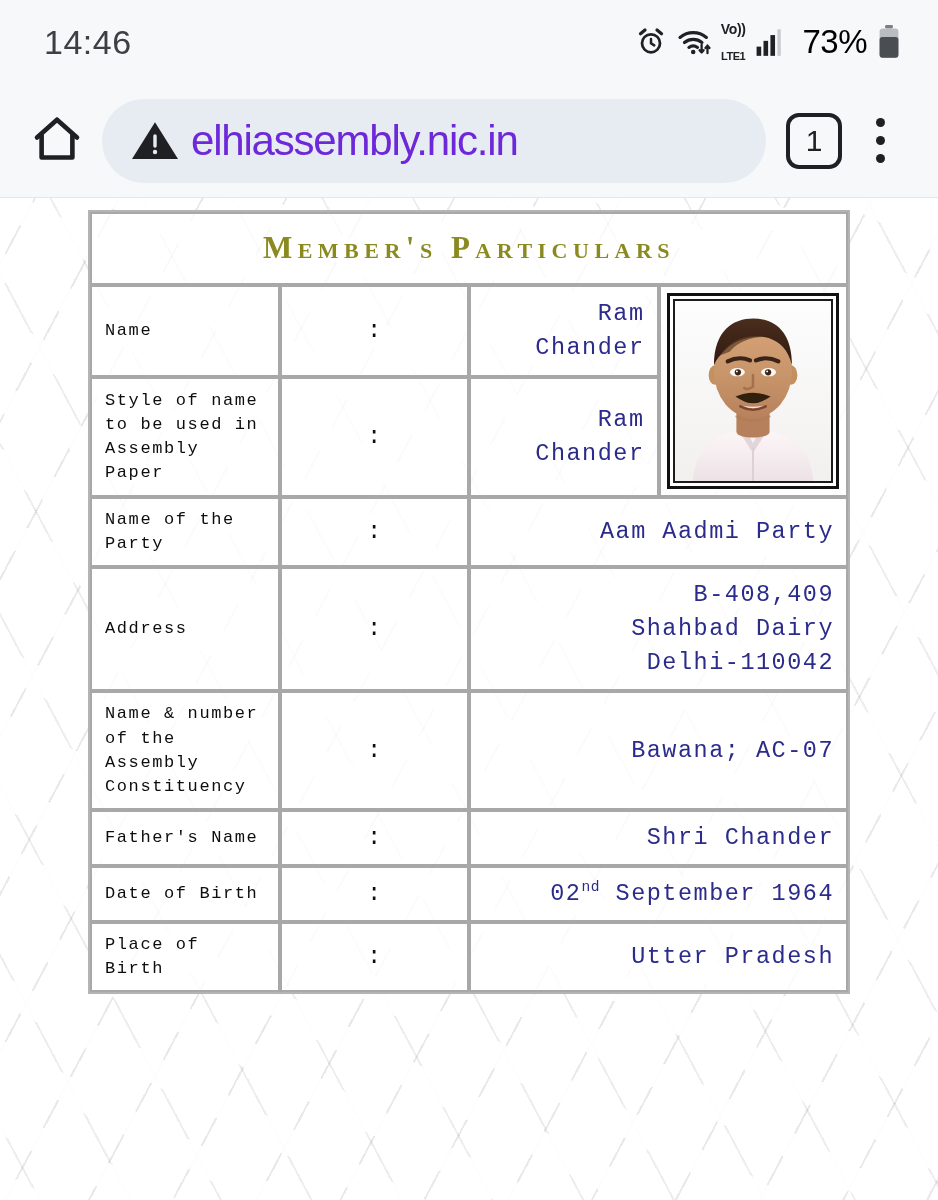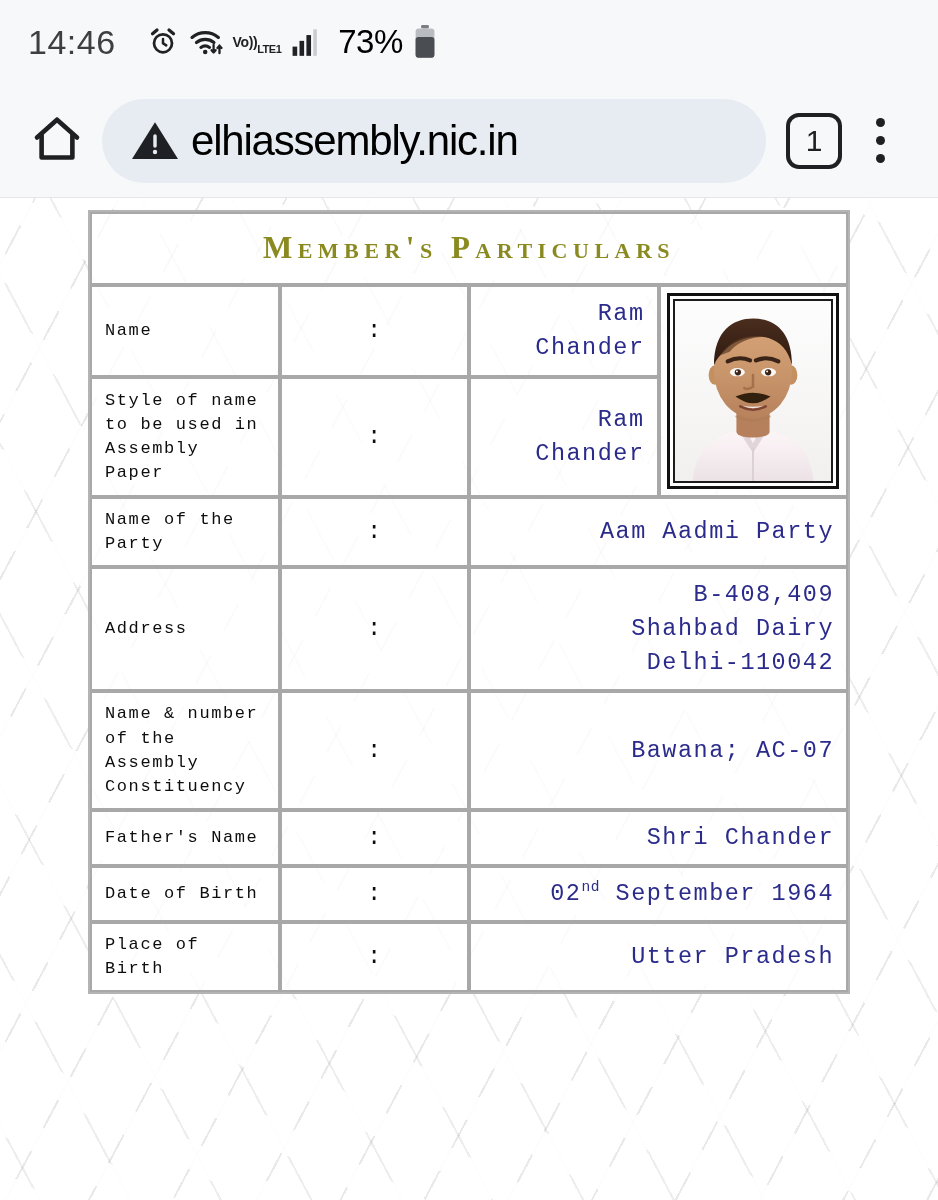--- a/index.html
+++ b/index.html
@@ -14,40 +14,39 @@
     font-family: "Liberation Sans", sans-serif;
     -webkit-font-smoothing: antialiased;
   }
 
   
   .status-bar {
     height: 84px;
     background: #f7f8fa;
     display: flex;
     align-items: center;
-    justify-content: flex-start;
-    padding: 0 38px 0 28px;
-    box-sizing: border-box;
-    gap: 32px;
+    justify-content: space-between;
+    padding: 0 38px 0 44px;
+    box-sizing: border-box;
   }
   .status-clock {
     font-size: 34px;
     color: #3c4043;
     letter-spacing: 0.5px;
     font-family: "Liberation Sans", sans-serif;
   }
   .status-icons {
     display: flex;
     align-items: center;
     gap: 11px;
   }
   .status-icons svg { display: block; }
   .volte-block {
     display: flex;
-    flex-direction: row;
+    flex-direction: column;
     align-items: center;
     line-height: 1;
     color: #202124;
     margin-left: -3px;
   }
   .volte-top {
     font-size: 14px;
     font-weight: bold;
     letter-spacing: -0.4px;
   }
@@ -96,21 +95,21 @@
     min-width: 0;
   }
   .warn-icon {
     flex: 0 0 auto;
     margin-right: 11px;
     display: flex;
     align-items: center;
   }
   .omni-url {
     font-size: 42px;
-    color: #000000;
+    color: #6d28d9;
     letter-spacing: -1.2px;
     white-space: nowrap;
     overflow: hidden;
     font-family: "Liberation Sans", sans-serif;
   }
   .tab-count {
     flex: 0 0 auto;
     width: 56px;
     height: 56px;
     border: 4px solid #1f2023;

